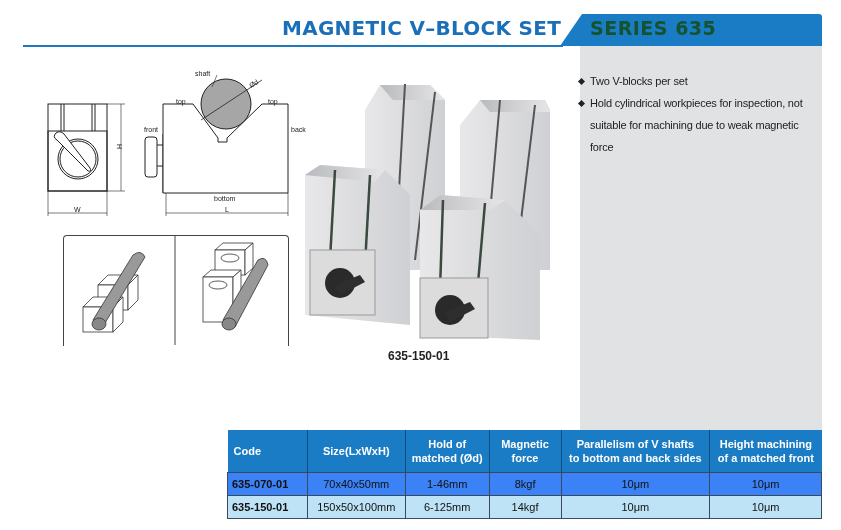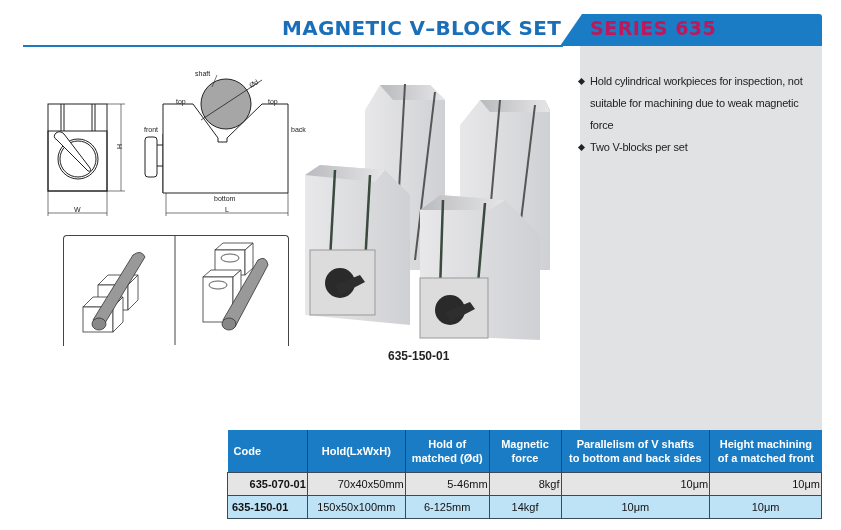--- a/index.html
+++ b/index.html
@@ -7,21 +7,21 @@
          font-family:"Liberation Sans", sans-serif; color:#222; }
   .abs { position:absolute; }
 
   
   .rule { left:23px; top:45px; width:540px; height:2px; background:#1e78bd; }
   .title { left:282px; top:17px; font-family:"DejaVu Sans", sans-serif; font-weight:bold; font-size:19px;
            color:#1a6fb8; letter-spacing:0.3px; transform:scaleX(1.05); transform-origin:left; }
   .series-tab { left:560px; top:14px; width:262px; height:32px; background:#1a7cc4; border-radius:0 3px 0 0;
                 clip-path:polygon(22px 0, 100% 0, 100% 100%, 0 100%); }
   .series-text { left:590px; top:17px; font-family:"DejaVu Sans", sans-serif; font-weight:bold; font-size:19px;
-                 color:#be185d; letter-spacing:0.5px; }
+                 color:#14532d; letter-spacing:0.5px; }
 
   
   .panel { left:580px; top:46px; width:242px; height:384px; background:#e1e2e4; }
   .bullets { left:578px; top:70px; width:240px; font-size:11px; line-height:22px; color:#222; letter-spacing:-0.2px; }
   .bullets .b { position:relative; padding-left:12px; }
   .bullets .b::before { content:""; position:absolute; left:1px; top:9px; width:5px; height:5px; background:#222;
                          transform:rotate(45deg); }
 
   
   .diag-svg { left:0; top:60px; }
@@ -34,35 +34,35 @@
 
   
   table.spec { position:absolute; left:227px; top:430px; width:595px; border-collapse:collapse;
                font-size:11px; }
   table.spec th { background:#1a7cc4; color:#fff; font-weight:bold; height:42px; padding:0 4px;
                   border-left:1px solid #0d4f85; line-height:14px; font-size:11px; }
   table.spec th:first-child { text-align:left; padding-left:6px; border-left:none; }
   table.spec td { height:20px; border:1px solid #3a4a5a; text-align:center; font-size:11px; color:#111; }
   table.spec td:first-child { font-weight:bold; text-align:left; padding-left:4px; }
   table.spec tr.r2 td { background:#bfe3f6; }
-  table.spec tr.r1 td { background:#e5e5e5;text-align:right; }
+  table.spec tr.r1 td { background:#3b82f6; }
   table.spec { border-bottom:1px solid #3a4a5a; }
 </style>
 </head>
 <body>
 
 <div class="abs rule"></div>
 <div class="abs title">MAGNETIC V–BLOCK SET</div>
 <div class="abs series-tab"></div>
 <div class="abs series-text">SERIES 635</div>
 
 <div class="abs panel"></div>
 <div class="abs bullets">
+  <div class="b">Two V-blocks per set</div>
   <div class="b">Hold cylindrical workpieces for inspection, not suitable for machining due to weak magnetic force</div>
-  <div class="b">Two V-blocks per set</div>
 </div>
 
 <svg class="abs diag-svg" width="310" height="170" viewBox="0 60 310 170">
 
   <g stroke="#222" stroke-width="1" fill="none">
     <rect x="48" y="104" width="59" height="87" fill="#fff"></rect>
     <line x1="61" y1="104" x2="61" y2="131"></line>
       <line x1="64" y1="104" x2="64" y2="131"></line>
     <line x1="92" y1="104" x2="92" y2="131"></line>
       <line x1="95" y1="104" x2="95" y2="131"></line>
@@ -178,32 +178,32 @@
     <col style="width:80px">
       <col style="width:98px">
       <col style="width:84px">
     <col style="width:72px">
       <col style="width:149px">
       <col style="width:112px">
   </colgroup>
   <thead>
     <tr>
       <th><span>Code</span></th>
-      <th><span>Hold(LxWxH)</span></th>
+      <th><span>Size(LxWxH)</span></th>
       <th><span>Hold of</span><br><span>matched (Ød)</span></th>
       <th><span>Magnetic</span><br><span>force</span></th>
       <th><span>Parallelism of V shafts</span><br><span>to bottom and back sides</span></th>
       <th><span>Height machining</span><br><span>of a matched front</span></th>
     </tr>
   </thead>
   <tbody>
     <tr class="r1">
       <td>635-070-01</td>
       <td>70x40x50mm</td>
-      <td>5-46mm</td>
+      <td>1-46mm</td>
       <td>8kgf</td>
       <td>10μm</td>
       <td>10μm</td>
     </tr>
     <tr class="r2">
       <td>635-150-01</td>
       <td>150x50x100mm</td>
       <td>6-125mm</td>
       <td>14kgf</td>
       <td>10μm</td>

